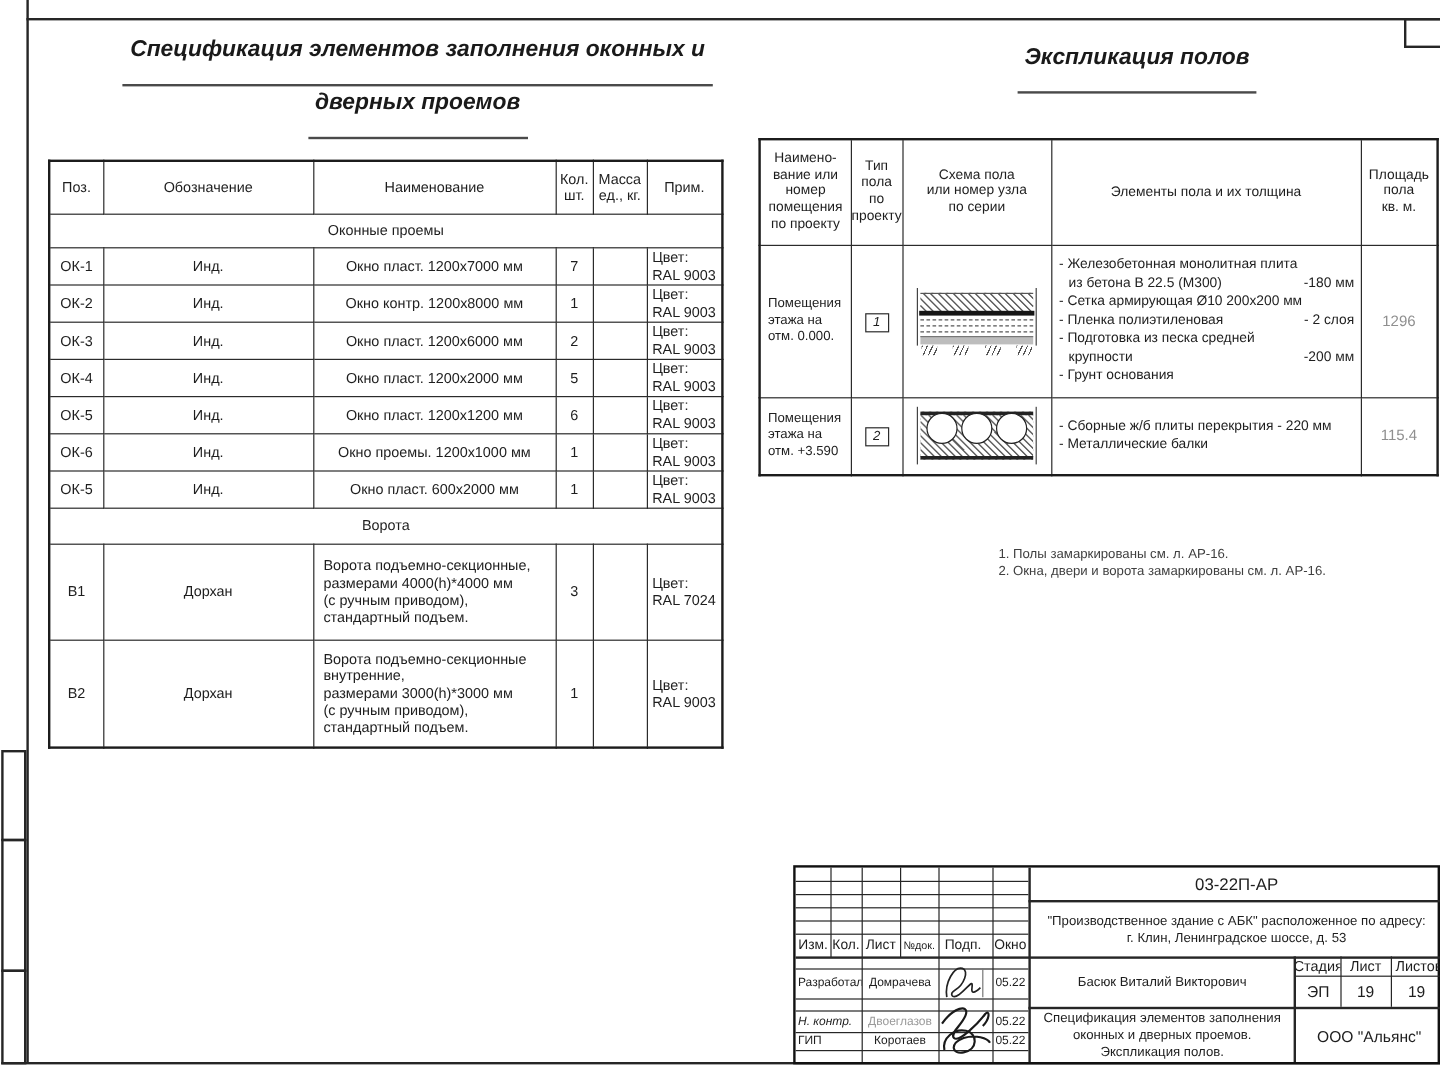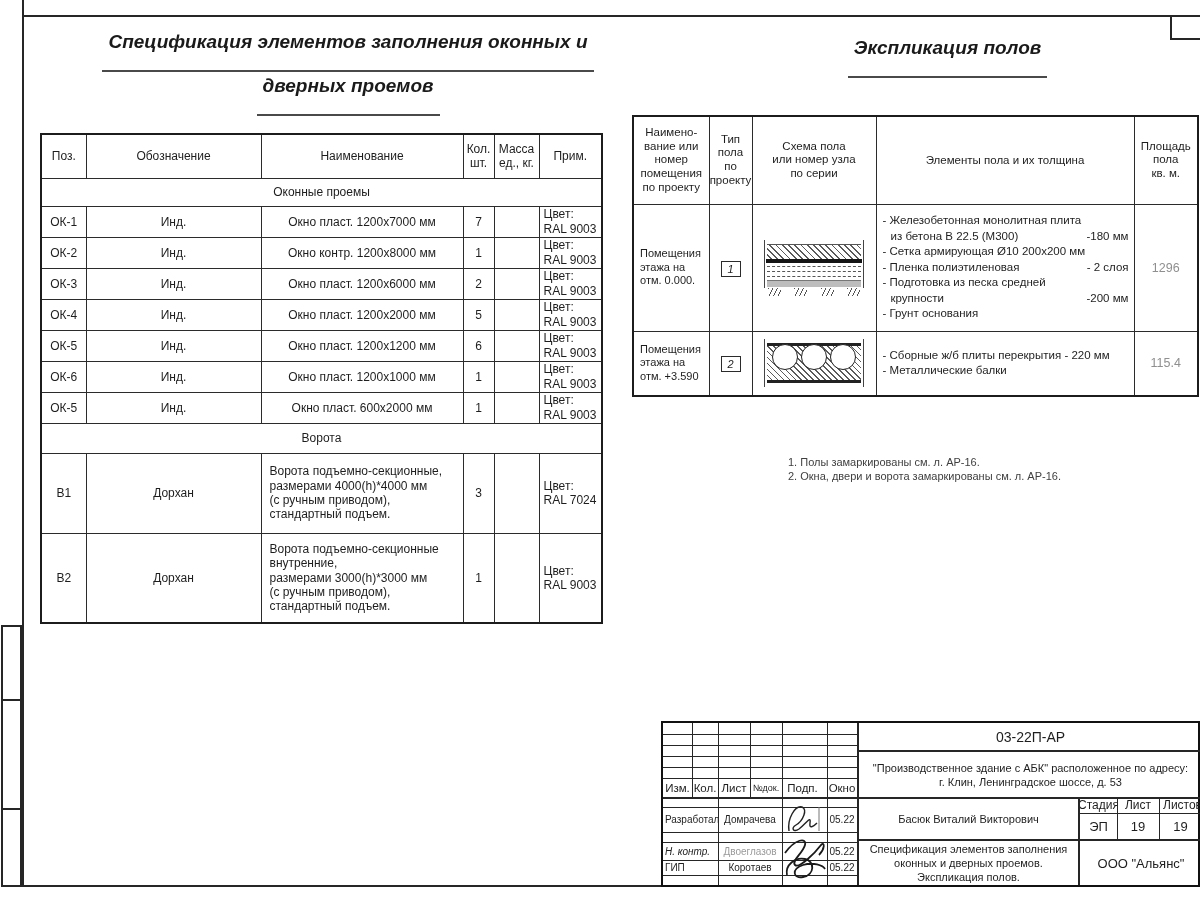--- a/index.html
+++ b/index.html
@@ -47,21 +47,21 @@
             background:repeating-linear-gradient(115deg,#555 0 1px,rgba(0,0,0,0) 1px 4px);}
   .schema2{position:relative;width:100px;height:48px;margin:0 auto;}
   .schema2 .tick{top:0;height:48px;}
   .s2-body{position:absolute;left:3px;right:3px;top:4px;height:40px;box-sizing:border-box;
            border-top:3px solid #222;border-bottom:3px solid #222;
            background:repeating-linear-gradient(45deg,rgba(0,0,0,0) 0 3px,#5a5a5a 3px 4.2px);}
   .s2-hole{position:absolute;top:5px;width:24px;height:24px;border-radius:50%;
            background:#fff;border:1.5px solid #222;}
 
   
-  .notes{position:absolute;font-size:11px;line-height:14px;color:#3f3f3f;white-space:pre-line;}
+  .notes{position:absolute;font-size:11px;line-height:14px;color:#3f3f3f;white-space:pre-line;margin-left:44px;}
 
   
   .stamp{position:absolute;left:661px;top:721px;width:539px;height:166px;
          border:2px solid #111;box-sizing:border-box;}
   .stamp .cell{position:absolute;display:flex;align-items:center;justify-content:center;
                text-align:center;overflow:hidden;}
   .stamp .small{font-size:10px;}
   .stamp .hdr{font-size:11.5px;}
   .gray-name{color:#9a9a9a;}
   .sig-svg{position:absolute;}
@@ -151,21 +151,21 @@
       <td>Инд.</td>
       <td>Окно пласт. 1200х1200 мм</td>
       <td>6</td>
       <td></td>
       <td class="note-cell">Цвет:
 RAL 9003</td>
     </tr>
     <tr style="height:31px">
       <td>ОК-6</td>
       <td>Инд.</td>
-      <td>Окно пласт. 1200х1000 мм</td>
+      <td>Окно проемы. 1200х1000 мм</td>
       <td>1</td>
       <td></td>
       <td class="note-cell">Цвет:
 RAL 9003</td>
     </tr>
     <tr style="height:31px">
       <td>ОК-5</td>
       <td>Инд.</td>
       <td>Окно пласт. 600х2000 мм</td>
       <td>1</td>

